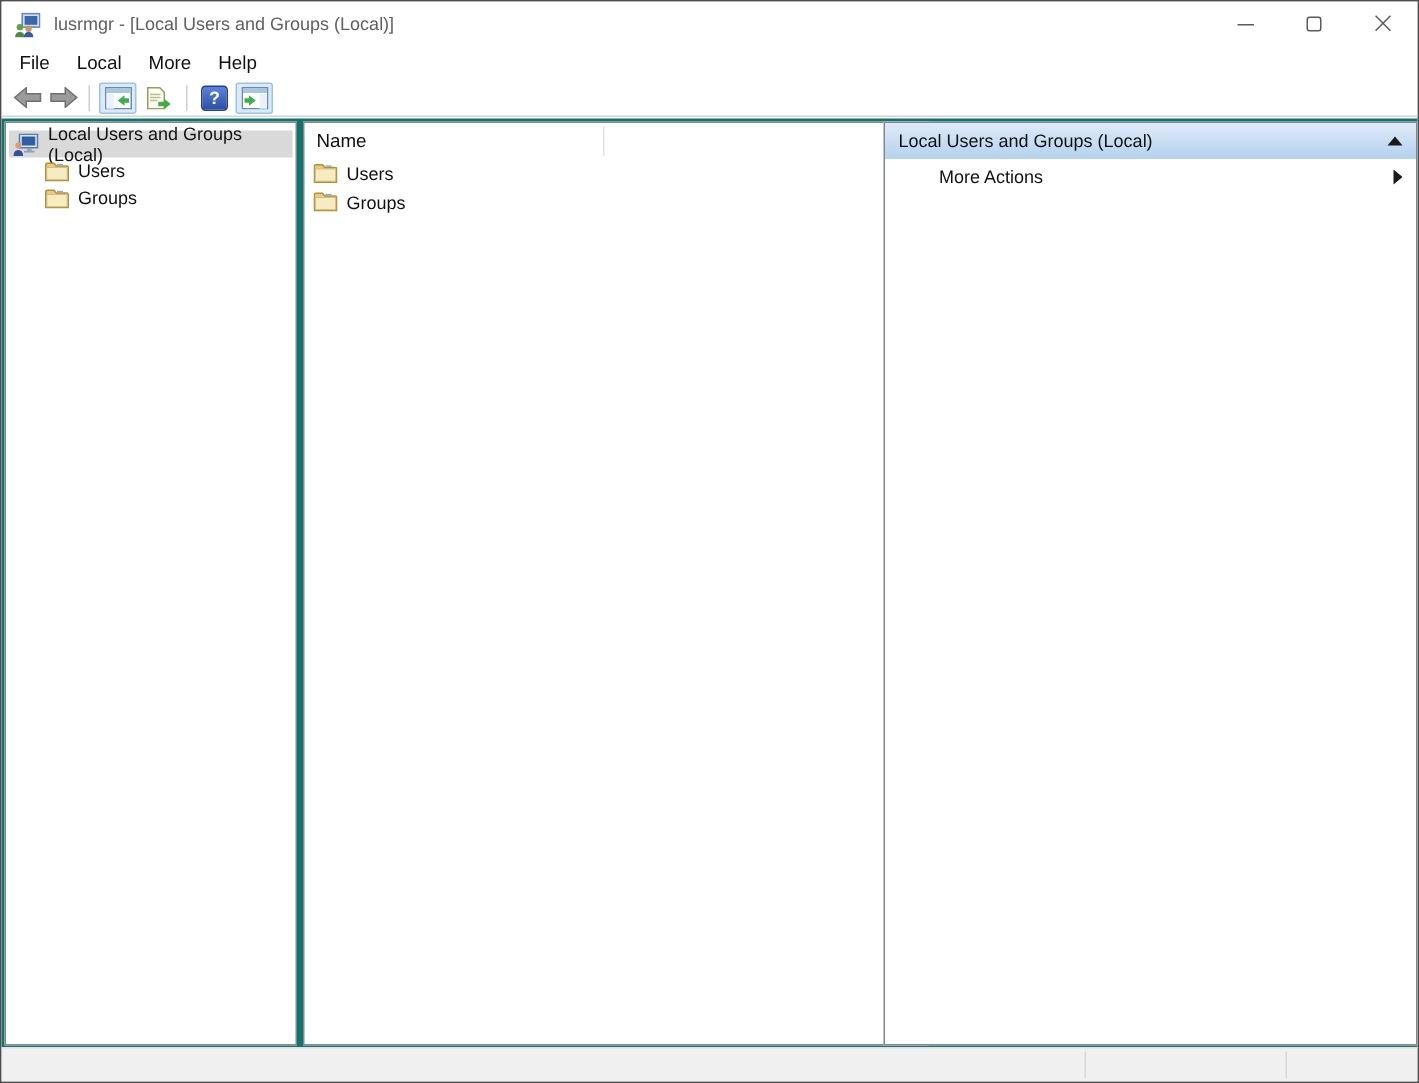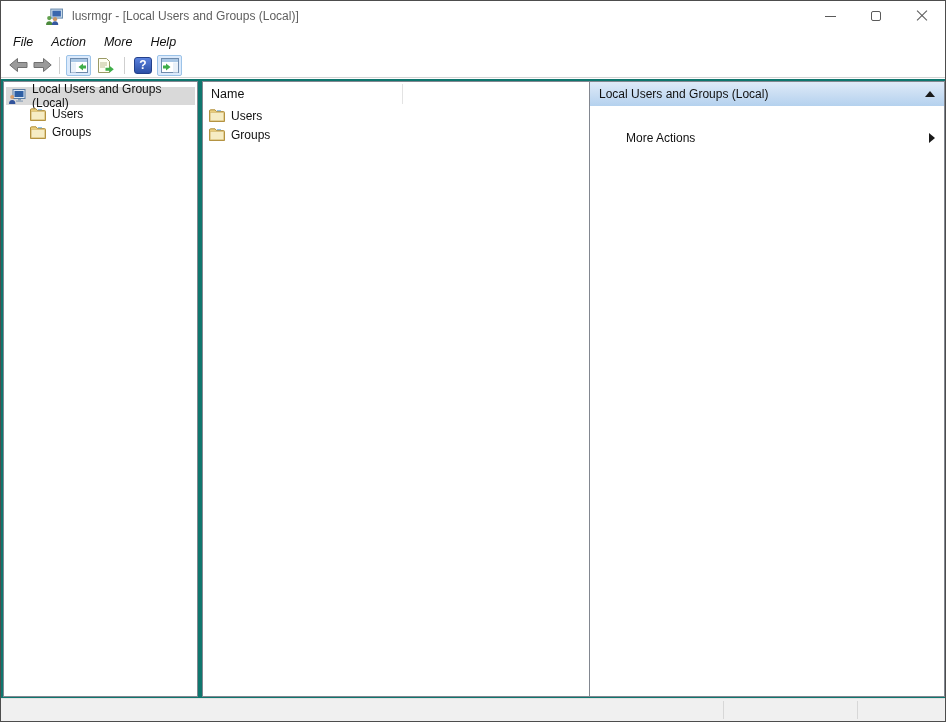--- a/index.html
+++ b/index.html
@@ -3,35 +3,35 @@
 <meta charset="utf-8">
 <style>
   * { margin:0; padding:0; box-sizing:border-box; }
   html,body { width:946px; height:722px; }
   body { font-family:"Liberation Sans", sans-serif; background:#fff; }
   .window {
     position:relative; width:946px; height:722px;
     background:#fff; border:1px solid #4d4d4d; overflow:hidden;
   }
   
-  .titlebar { height:30px; display:flex; align-items:center; background:#fff;padding-left:36px; }
+  .titlebar { height:30px; display:flex; align-items:center; background:#fff; }
   .app-icon { width:18px; height:17px; margin-left:8px; flex:0 0 auto; }
   .title-text { margin-left:9px; font-size:12px; color:#5f5f5f; white-space:nowrap; }
   .win-controls { margin-left:auto; display:flex; height:30px; }
   .win-btn { width:46px; height:30px; display:flex; align-items:center; justify-content:center; cursor:default; }
   .glyph-min { width:11px; height:0; border-top:1px solid #5a5a5a; }
   .glyph-max { width:10px; height:10px; border:1px solid #5a5a5a; border-radius:2px; }
   .glyph-close { position:relative; width:12px; height:12px; }
   .glyph-close::before,.glyph-close::after {
     content:""; position:absolute; left:-1px; top:5px; width:14px; height:1px; background:#5a5a5a;
   }
   .glyph-close::before { transform:rotate(45deg); }
   .glyph-close::after { transform:rotate(-45deg); }
   
-  .menubar { height:22px; display:flex; align-items:center; padding-left:3px; background:#fff;font-style:italic; }
+  .menubar { height:22px; display:flex; align-items:center; padding-left:3px; background:#fff; }
   .menu-item { font-size:12.5px; color:#111; padding:3px 9px; }
   
   .toolbar { height:25px; display:flex; align-items:center; padding-left:5px; background:#fff; border-bottom:1px solid #d4d4d4; }
   .nav-arrow { width:22px; height:18px; display:flex; align-items:center; justify-content:center; margin:0 1px; }
   .tb-sep { width:1px; height:17px; background:#cfcfcf; margin:0 5px; }
   .tb-btn { width:25px; height:21px; display:flex; align-items:center; justify-content:center; border:1px solid transparent; border-radius:2px; margin:0 1px; }
   .tb-btn.active { background:#dbeafc; border-color:#9cc3e8; }
   .help-btn { width:18px; height:17px; border-radius:3px;
     background:linear-gradient(#5b82de,#2b4fa6); display:flex; align-items:center; justify-content:center;
     border:1px solid #23408a; margin:0 4px; }
@@ -57,21 +57,21 @@
   .col-sep { position:absolute; left:199px; top:2px; width:1px; height:20px; background:#e3e3e3; }
   .list-row { height:19px; display:flex; align-items:center; padding-left:6px; font-size:12px; color:#111; }
   .list-row .row-label { margin-left:6px; }
   
   .actions-header { height:22px; line-height:21px; font-weight:bold; font-size:12px; color:#111;
     padding-left:8px; border-bottom:1px solid #9a9da1; background:#fff; }
   .actions-bar { height:24px; display:flex; align-items:center; padding:0 9px;
     background:linear-gradient(#dfeaf8,#b4d1ee); font-size:12px; color:#111; }
   .actions-bar .bar-label { flex:1 1 auto; }
   .caret-up { width:0; height:0; border-left:5px solid transparent; border-right:5px solid transparent; border-bottom:6px solid #1a1a1a; }
-  .more-actions { height:24px; display:flex; align-items:center; padding:0 9px 0 36px; margin-top:20px; font-size:12px; color:#111; }
+  .more-actions { height:24px; display:flex; align-items:center; padding:0 9px 0 36px; margin-top:0; font-size:12px; color:#111; }
   .more-actions .more-label { flex:1 1 auto; }
   .caret-right { width:0; height:0; border-top:5px solid transparent; border-bottom:5px solid transparent; border-left:6px solid #1a1a1a; }
   
   .statusbar { position:absolute; left:0; bottom:0; width:944px; height:23px; background:#f0f0f0; border-top:1px solid #e2e2e2; }
   .status-sep { position:absolute; top:2px; bottom:2px; width:1px; background:#d7d7d7; }
   .status-sep-1 { left:722px; }
   .status-sep-2 { left:856px; }
 </style>
 </head>
 <body>
@@ -96,21 +96,21 @@
           <span class="glyph-max"></span>
         </div>
       <div class="win-btn">
           <span class="glyph-close"></span>
         </div>
     </div>
   </div>
 
   <div class="menubar">
     <span class="menu-item">File</span>
-    <span class="menu-item">Action</span>
+    <span class="menu-item">Local</span>
     <span class="menu-item">More</span>
     <span class="menu-item">Help</span>
   </div>
 
   <div class="toolbar">
     <div class="nav-arrow">
       <svg width="19" height="14" viewBox="0 0 19 14">
         <path d="M8.5 0.5 L0.8 7 L8.5 13.5 L8.5 9.5 L18 9.5 L18 4.5 L8.5 4.5 Z" fill="#9b9b9b" stroke="#707070"></path>
       </svg>
     </div>

